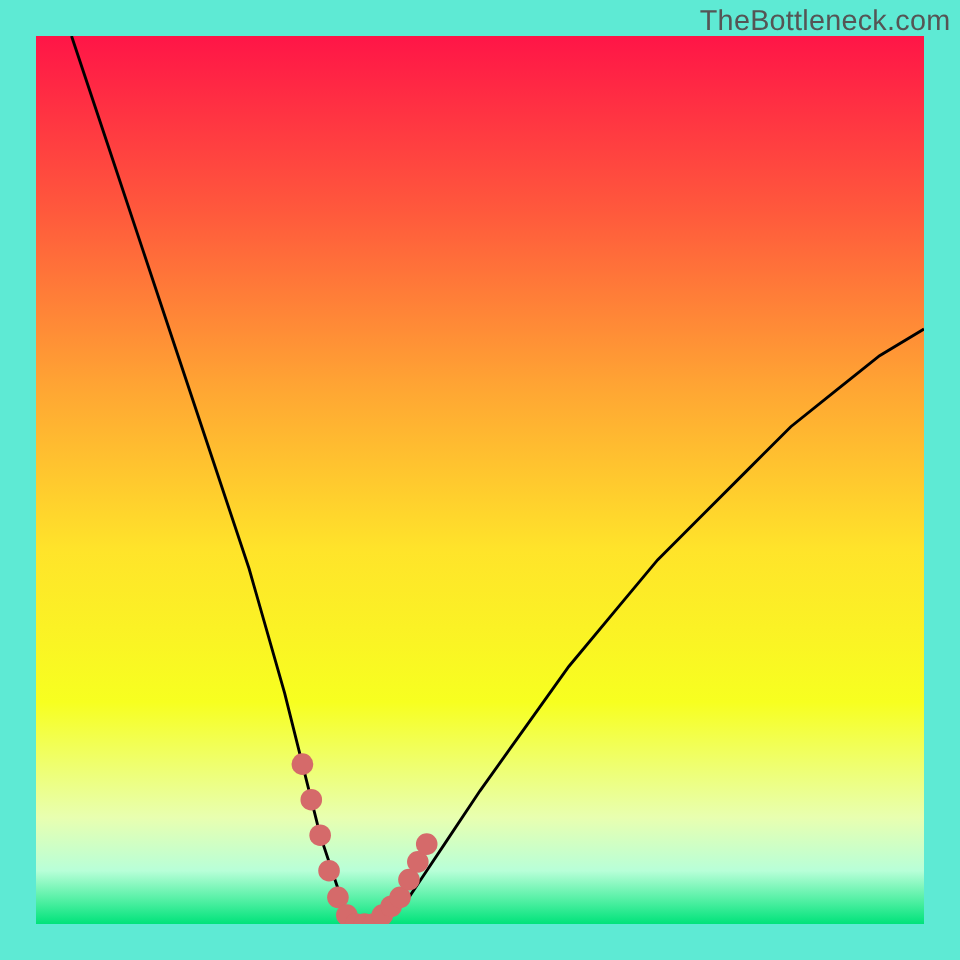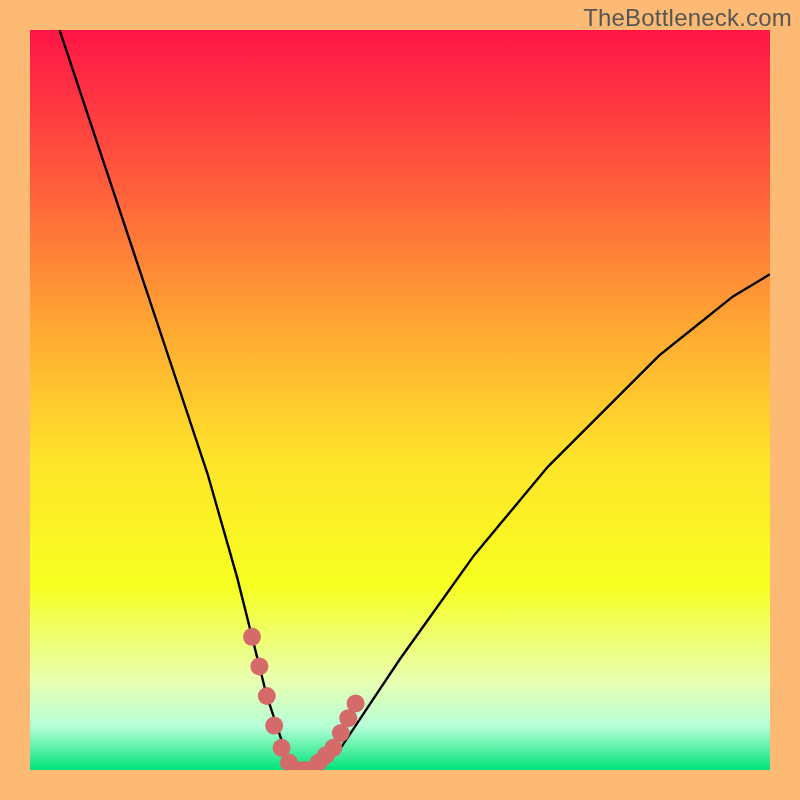--- a/index.html
+++ b/index.html
@@ -10,21 +10,21 @@
     background: #000;
     overflow: hidden;
     font-family: Arial, Helvetica, sans-serif;
   }
   .frame {
     position: absolute;
     top: 0;
     left: 0;
     width: 800px;
     height: 800px;
-    background: #fdba74;
+    background: #5eead4;
   }
   .plot {
     position: absolute;
     top: 30px;
     left: 30px;
     width: 740px;
     height: 740px;
   }
   .watermark {
     position: absolute;

